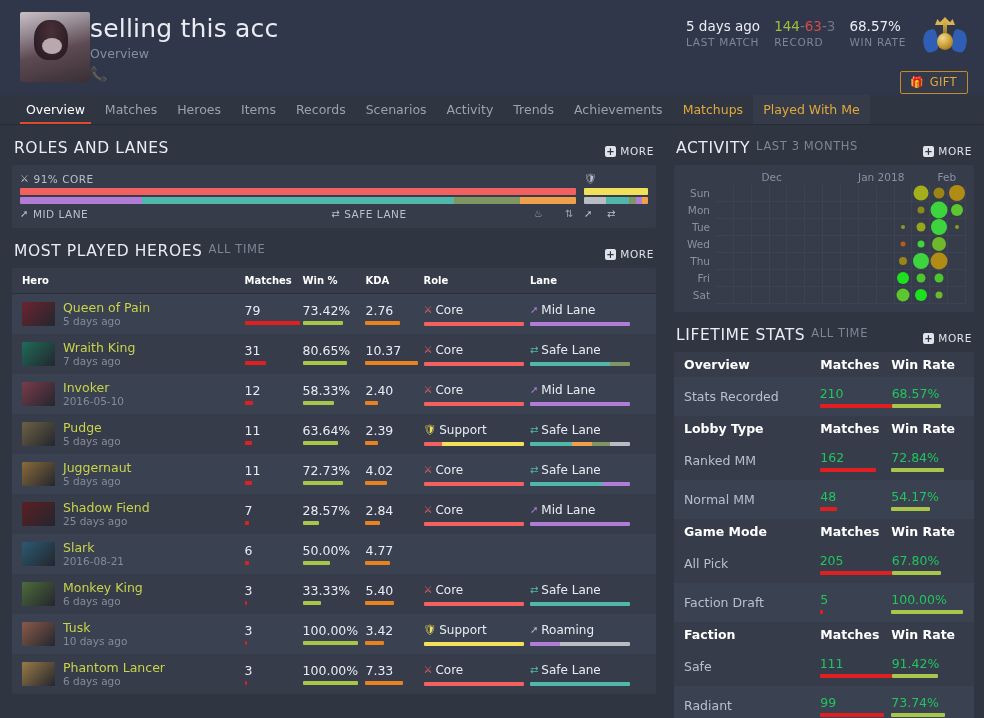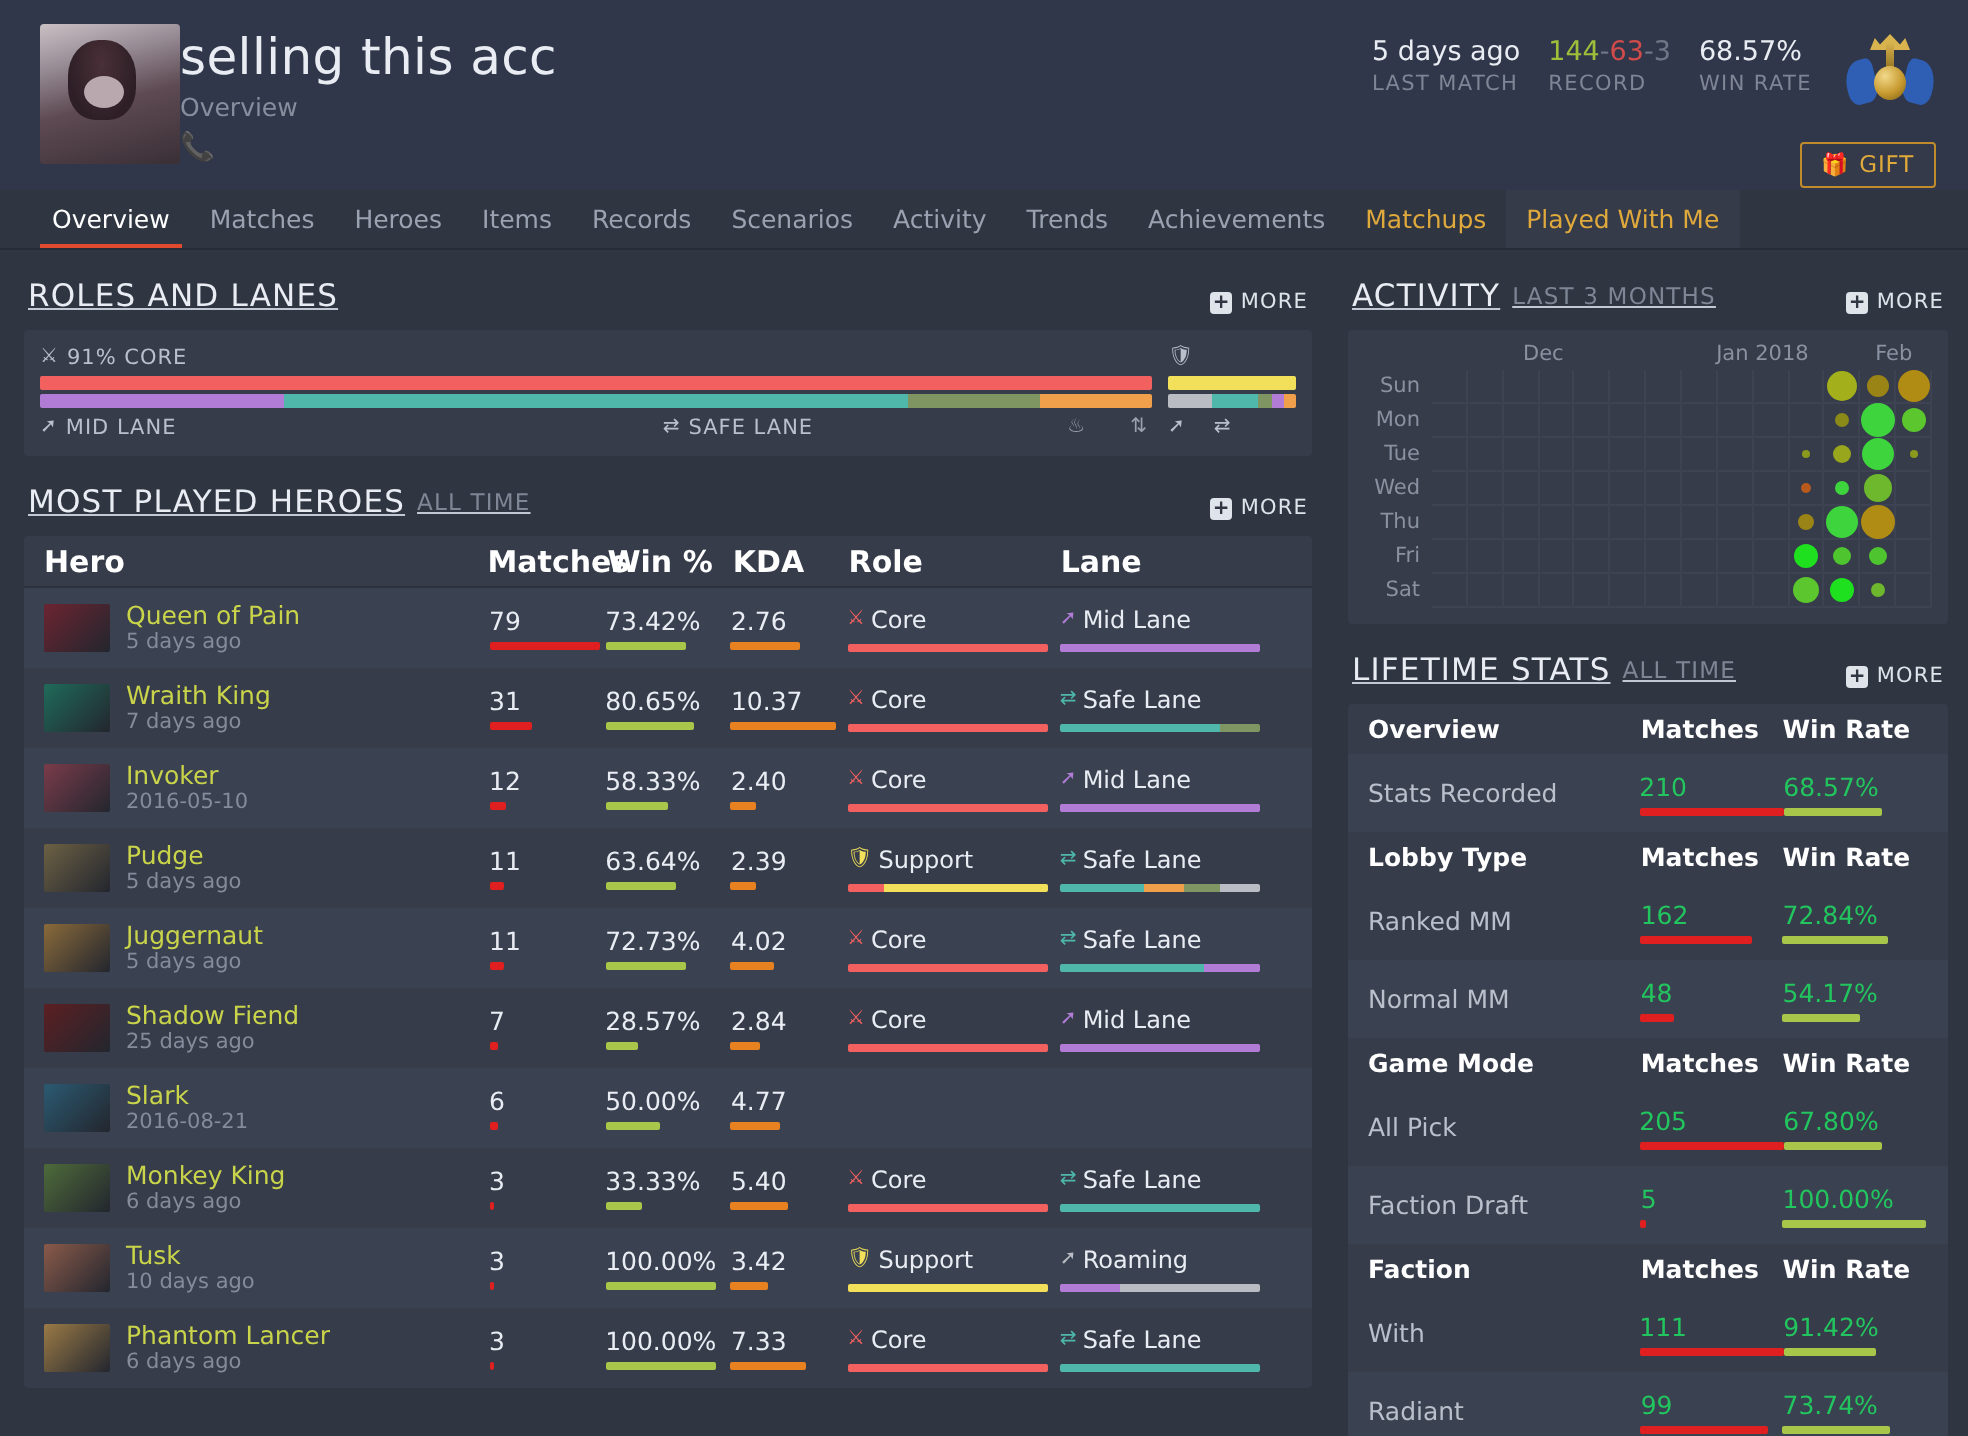--- a/index.html
+++ b/index.html
@@ -74,21 +74,21 @@
   .tab.active::after { content: ""; position: absolute; left: 4px; right: 4px; bottom: 0;
     height: 2px; background: #e04a2f; }
   .tab.gold { color: #e0a93c; }
   .tab.gold.shade { background: #353b49; }
 
   
   .cols { display: flex; gap: 0; }
   .left { width: 668px; padding: 0 12px 0 12px; }
   .right { width: 316px; padding: 0 10px 0 6px; }
 
-  .sect-h { padding: 14px 2px 8px; display: flex; align-items: center; position: relative; text-decoration: underline; }
+  .sect-h { padding: 14px 2px 8px; display: flex; align-items: flex-start; position: relative; }
   .sect-h .t { font-size: 15.5px; color: #e9edf3; letter-spacing: .6px; }
   .sect-h .s { font-size: 11.5px; color: #7e8696; letter-spacing: .6px; margin-left: 6px; }
   .more { position: absolute; right: 2px; bottom: 8px; font-size: 10.5px; color: #dfe3ea;
     letter-spacing: .6px; display: flex; align-items: center; gap: 4px; }
   .more .plus { display: inline-block; width: 11px; height: 11px; background: #dfe3ea;
     color: #2f3541; font-size: 10px; line-height: 11px; text-align: center; border-radius: 2px;
     font-weight: bold; }
 
   
   .rl-card { background: #363c4a; border-radius: 2px; padding: 7px 8px 6px; display: flex; gap: 8px; }
@@ -101,21 +101,21 @@
   .bar { height: 7px; display: flex; border-radius: 1px; overflow: hidden; margin: 2px 0; }
   .bar > i { display: block; height: 100%; }
   .rl-bot .rl-right-icons { position: absolute; right: 2px; display: flex; gap: 22px; color: #9aa2b1; }
   .rl-bot .mid-label { position: absolute; left: 56%; display: flex; align-items: center; gap: 4px; }
   .ico { font-size: 10px; line-height: 1; }
 
   
   .tbl { background: #363c4a; border-radius: 2px; }
   .thead { display: flex; align-items: center; height: 26px; padding: 0 10px;
     border-bottom: 1px solid #2b303c; }
-  .thead > div { font-size: 15px; color: #ffffff; font-weight: bold; }
+  .thead > div { font-size: 10px; color: #ffffff; font-weight: bold; }
   .c-hero { width: 230px; } .c-m { width: 60px; } .c-w { width: 65px; }
   .c-k { width: 60px; } .c-r { width: 110px; } .c-l { width: 120px; }
   .trow { display: flex; align-items: center; height: 40px; padding: 0 10px; }
   .trow:nth-child(odd) { background: #3a4150; }
   .trow .c-hero { display: flex; align-items: center; gap: 8px; }
   .hp { width: 33px; height: 24px; flex: 0 0 33px; border-radius: 1px; }
   .hname { font-size: 12.5px; color: #c9d44a; line-height: 15px; }
   .hdate { font-size: 10.5px; color: #848c9c; line-height: 13px; }
   .mcell { position: relative; }
   .mcell .val { font-size: 12.5px; color: #e9edf3; line-height: 15px; }
@@ -950,21 +950,21 @@
               <div class="val">100.00%</div>
               <div class="mini" style="width: 72px; background: rgb(168, 198, 74);"></div>
             </div>
           </div>
           <div class="lt-head">
             <div class="lt-c1">Faction</div>
             <div class="lt-c2">Matches</div>
             <div class="lt-c3">Win Rate</div>
           </div>
           <div class="lt-row" style="background: transparent;">
-            <div class="lt-c1">With</div>
+            <div class="lt-c1">Safe</div>
             <div class="lt-c2">
               <div class="val">111</div>
               <div class="mini" style="width: 72px; background: rgb(224, 32, 32);"></div>
             </div>
             <div class="lt-c3">
               <div class="val">91.42%</div>
               <div class="mini" style="width: 46.08px; background: rgb(168, 198, 74);"></div>
             </div>
           </div>
           <div class="lt-row" style="background: rgb(58, 65, 80);">

